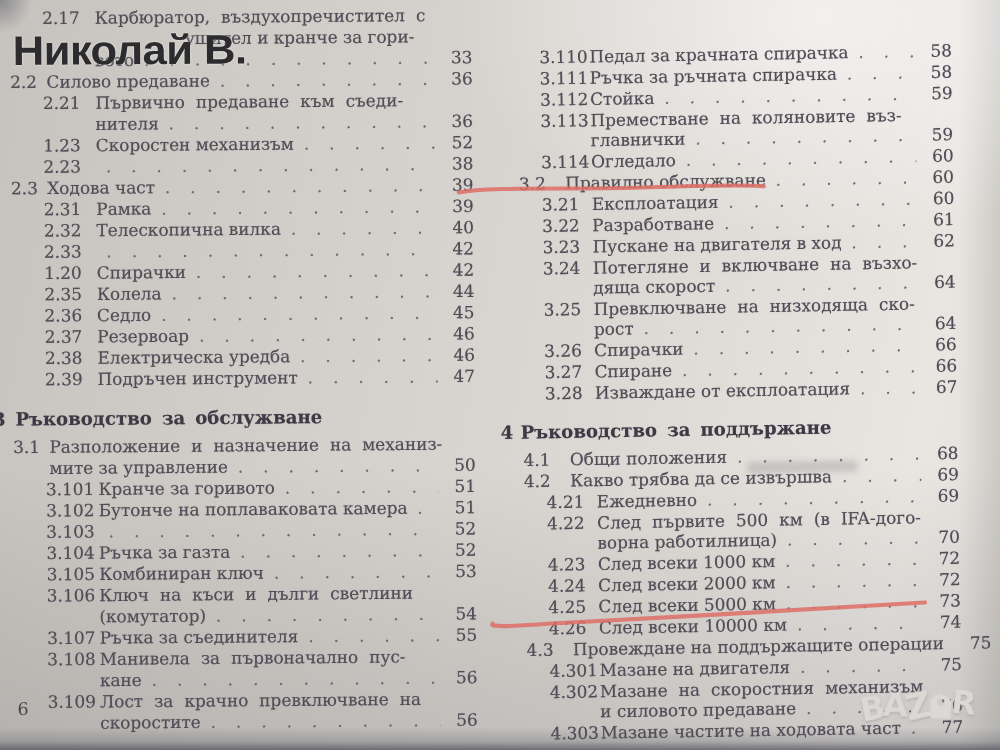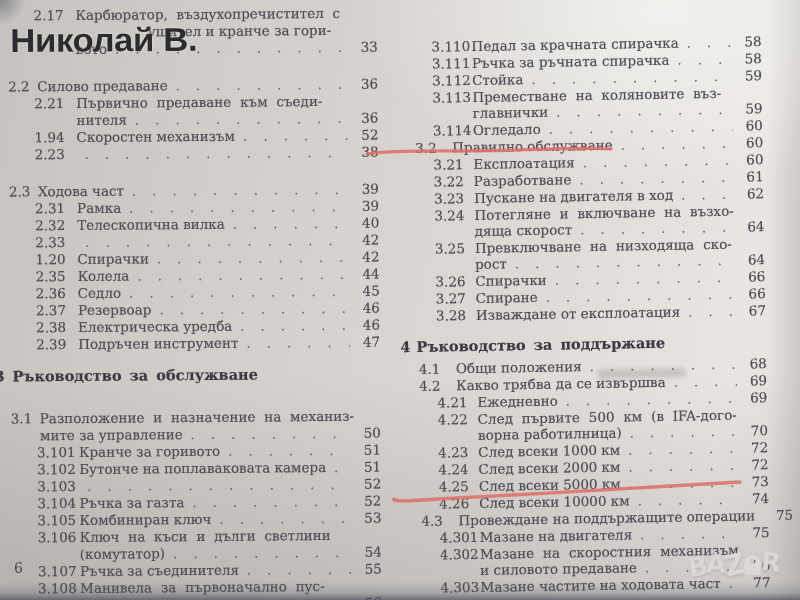--- a/index.html
+++ b/index.html
@@ -14,21 +14,21 @@
       linear-gradient(to bottom, rgba(0,0,0,0) 62%, rgba(88,86,90,.20) 100%),
       linear-gradient(100deg,#c6c3be 0%,#d2cfca 30%,#dcd9d4 60%,#e9e6e2 88%,#e4e1dd 100%);
   }
   .col{position:absolute;color:#504d57;font-size:13.5px;
        text-shadow:0 0 .7px rgba(80,77,87,.55);}
   .col.left{left:8px;top:6px;width:372px;line-height:17px;transform:rotate(-.45deg);}
   .col.right{left:418px;top:36px;width:348px;line-height:16px;transform:rotate(-.95deg);}
   .line{display:flex;align-items:baseline;}
   .txt{white-space:nowrap;}
   .num{display:inline-block;text-align:left;flex:none;}
-  .left .e.lv1 > .first .num{margin-left:2px;min-width:29px;margin-top:20px;}
+  .left .e.lv1 > .first .num{margin-left:2px;min-width:29px;}
   .left .e.lv2 > .first .num{margin-left:28px;min-width:42px;}
   .right .e.lv1 > .first .num{margin-left:0;min-width:37px;}
   .right .e.lv2 > .first .num{margin-left:18px;min-width:40px;}
   .e.hd{font-weight:bold;font-size:14.5px;color:#3d3a45;margin:14px 0 6px;word-spacing:3px;}
   .left .e.hd > .first .num{margin-left:-14px;min-width:18px;}
   .right .e.hd > .first .num{margin-left:-18px;min-width:16px;}
   .e.multi > .first .txt{word-spacing:4.5px;}
   .indent{flex:none;display:inline-block;}
   .dots{flex:1;overflow:hidden;white-space:nowrap;letter-spacing:6px;
         color:#5a5761;opacity:.85;margin:0 4px 0 8px;font-size:13px;}
@@ -94,21 +94,21 @@
         </div>
         <div class="line cont">
           <span class="indent" style="width: 70px;"></span>
           <span class="txt">нителя</span>
           <span class="dots">. . . . . . . . . . . . . . . . . . . . . . . . . . . . . . . . . . . . . . . . </span>
           <span class="pg">36</span>
         </div>
       </div>
       <div class="e lv2">
         <div class="line first">
-          <span class="num">1.94</span>
+          <span class="num">1.23</span>
           <span class="txt">Скоростен механизъм</span>
           <span class="dots">. . . . . . . . . . . . . . . . . . . . . . . . . . . . . . . . . . . . . . . . </span>
           <span class="pg">52</span>
         </div>
       </div>
       <div class="e lv2">
         <div class="line first">
           <span class="num">2.23</span>
           <span class="dots">. . . . . . . . . . . . . . . . . . . . . . . . . . . . . . . . . . . . . . . . </span>
           <span class="pg">38</span>

